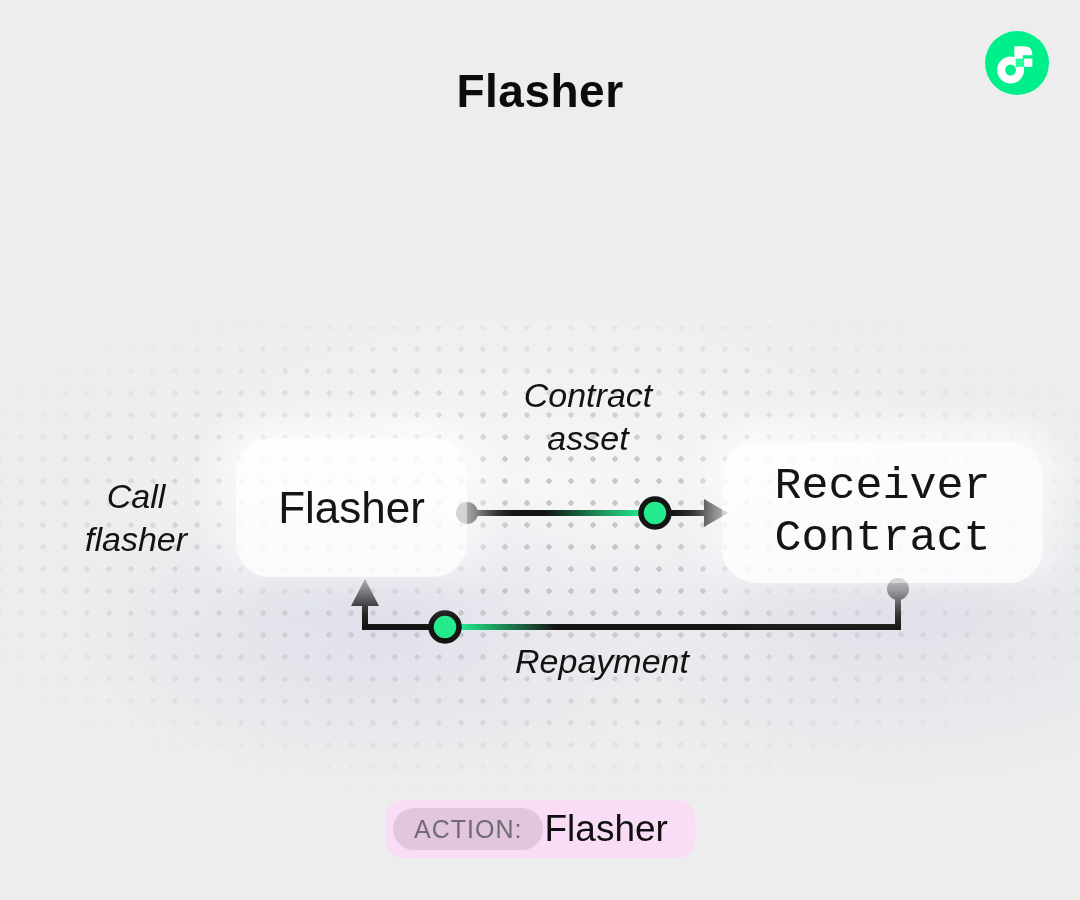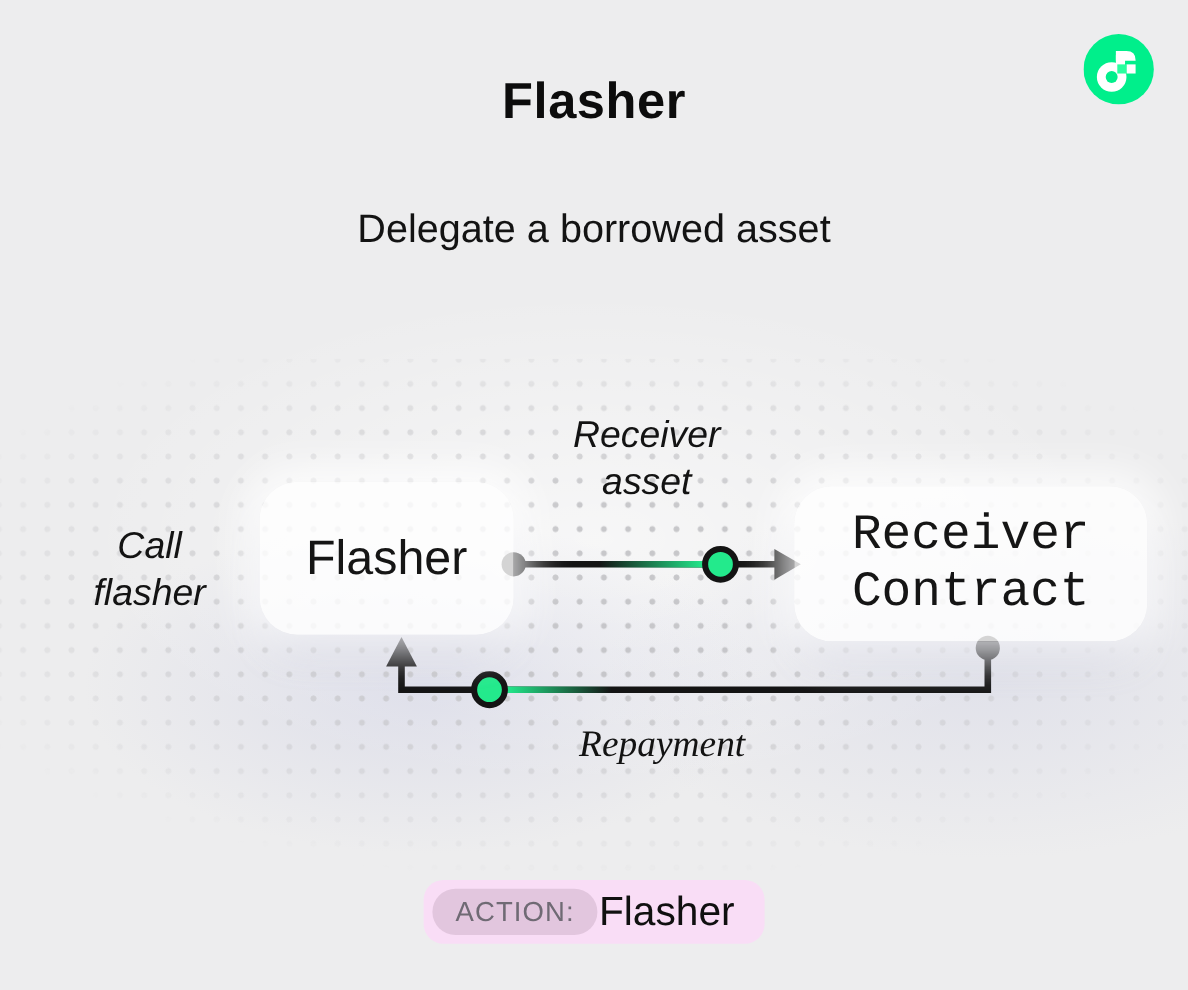--- a/index.html
+++ b/index.html
@@ -61,21 +61,21 @@
 
   .edge-label {
     position: absolute;
     font-style: italic;
     font-size: 34px; line-height: 43px;
     text-align: center;
     color: #131313;
   }
   .label-delegate { left: 458px; top: 374px; width: 260px; }
   .label-call     { left: 26px;  top: 475px; width: 220px; }
-  .label-repay    { left: 472px; top: 655px; width: 260px; font-family: Liberation Serif, serif; }
+  .label-repay    { left: 472px; top: 640px; width: 260px; }
 
   svg.wires { position: absolute; left: 0; top: 0; width: 1080px; height: 900px; }
 
   
   .action-badge {
     position: absolute; top: 800px; left: 50%; transform: translateX(-50%);
     height: 58px;
     display: inline-flex; align-items: center;
     gap: 1px;
     padding: 8px 27px 8px 8px;
@@ -94,21 +94,21 @@
 </style>
 </head>
 <body>
 
 <div class="ambient"></div>
 <div class="dots"></div>
 
 <div class="page-title">Flasher</div>
 
 <div class="subtitle">
-  <span>Delegate a borrowed asset</span><br>
+  <br>
 </div>
 
 <svg class="logo" viewBox="0 0 100 100">
   <circle cx="50" cy="50" r="50" fill="#00EF8B"></circle>
 
   <path d="M 46 24 L 61 24 Q 74 24 74 37 L 74 38 L 46 38 Z" fill="#FFFFFF"></path>
 
   <rect x="46" y="30" width="13" height="22" fill="#FFFFFF"></rect>
 
   <circle cx="40" cy="61" r="21" fill="#FFFFFF"></circle>
@@ -149,21 +149,21 @@
 </svg>
 
 <div class="node node-flasher">
   <span>Flasher</span>
 </div>
 <div class="node node-receiver">
   <span>Receiver Contract</span>
 </div>
 
 <div class="edge-label label-delegate">
-  <span>Receiver</span><br>
+  <span>Contract</span><br>
   <span>asset</span>
 </div>
 <div class="edge-label label-call">
   <span>Call</span><br>
   <span>flasher</span>
 </div>
 <div class="edge-label label-repay">Repayment</div>
 
 <div class="action-badge">
   <span class="action-prefix">ACTION:</span>

